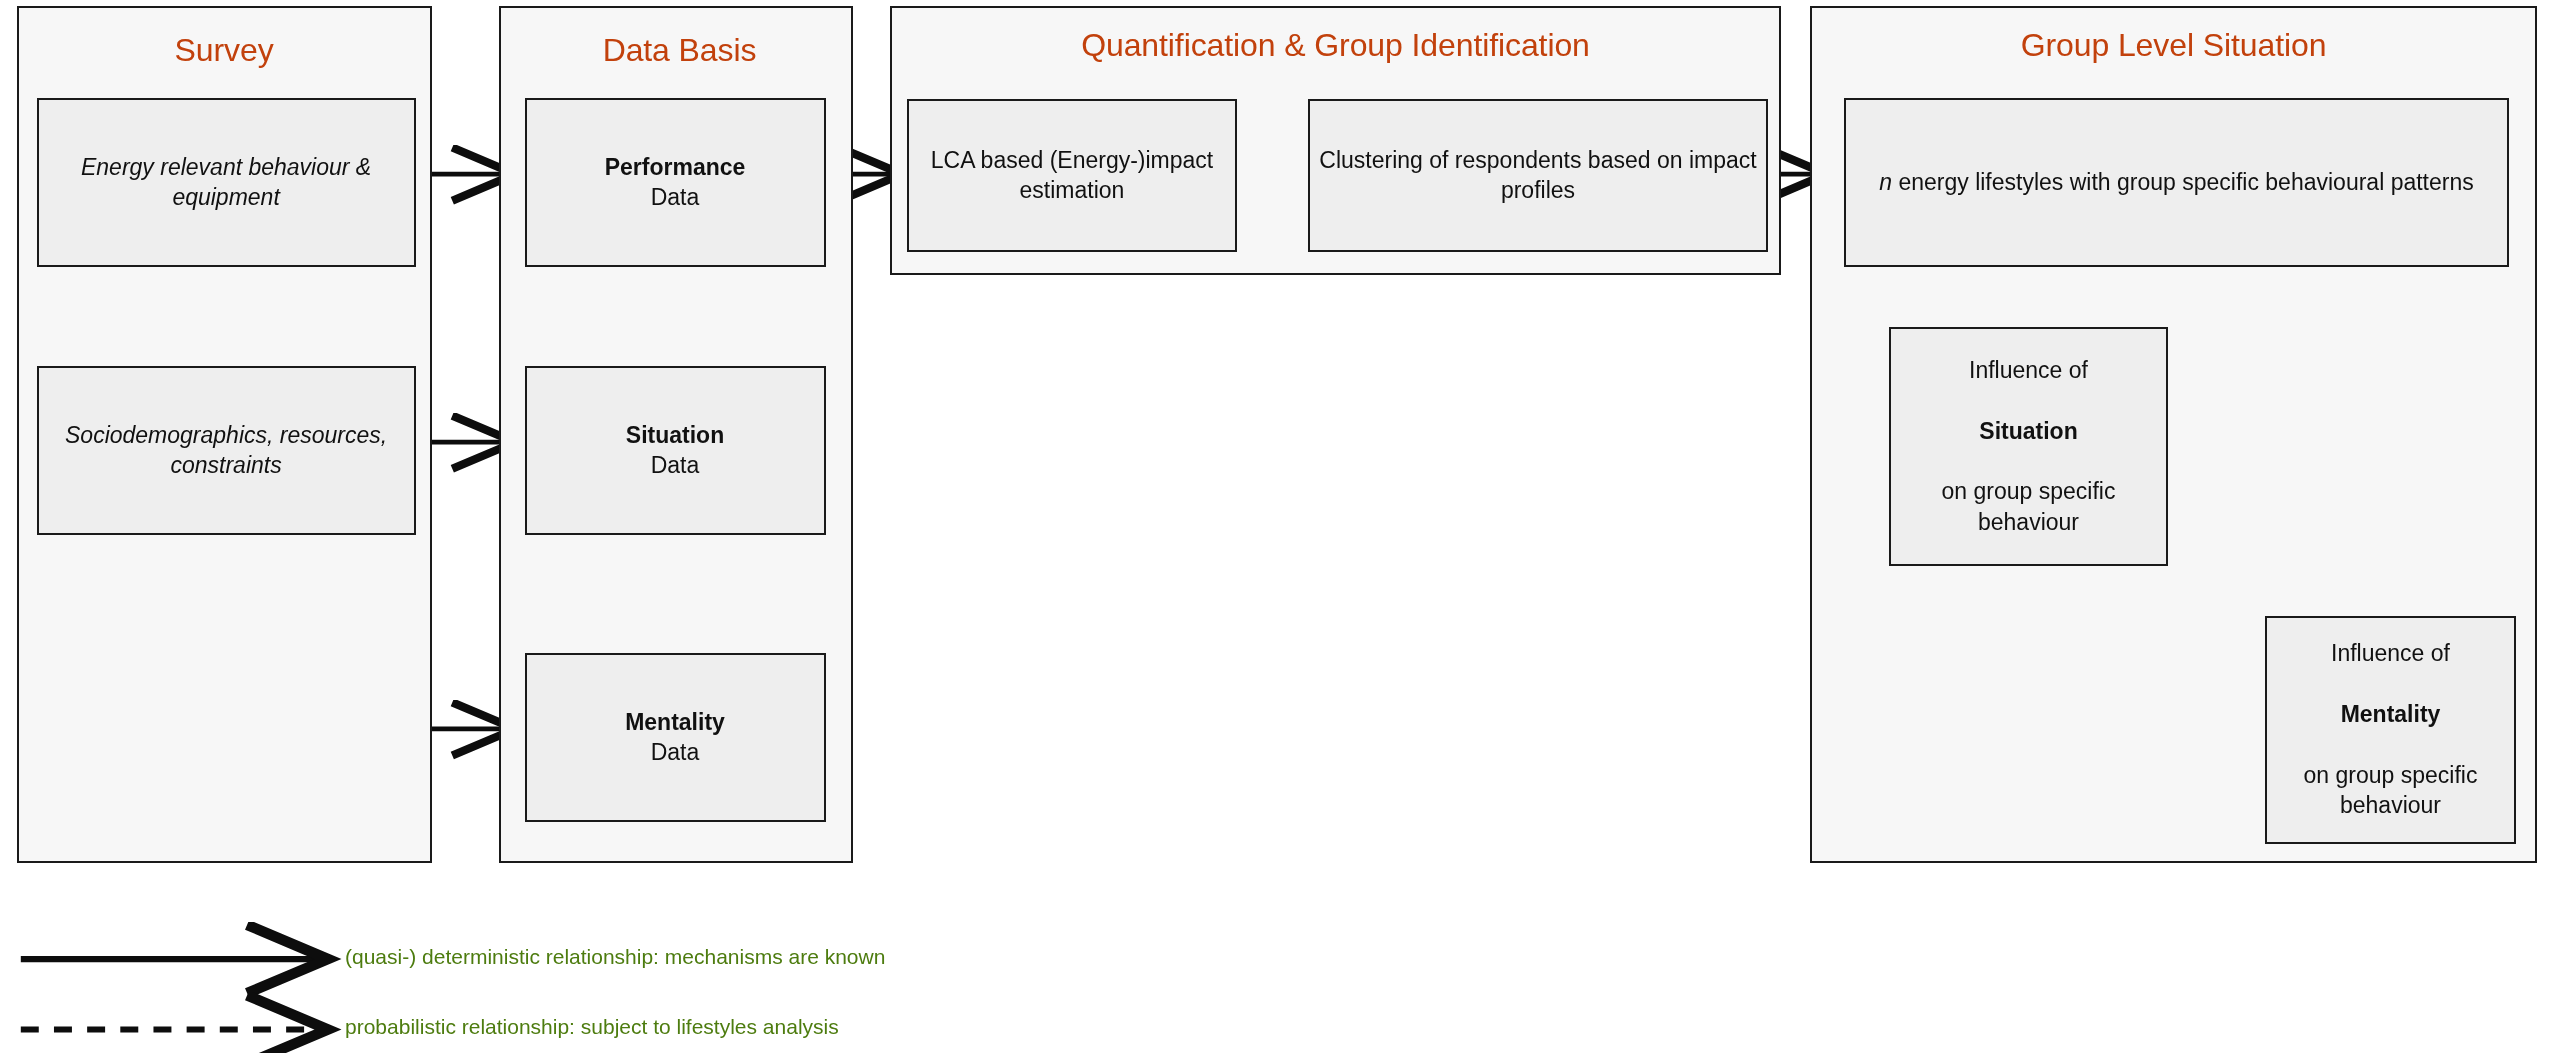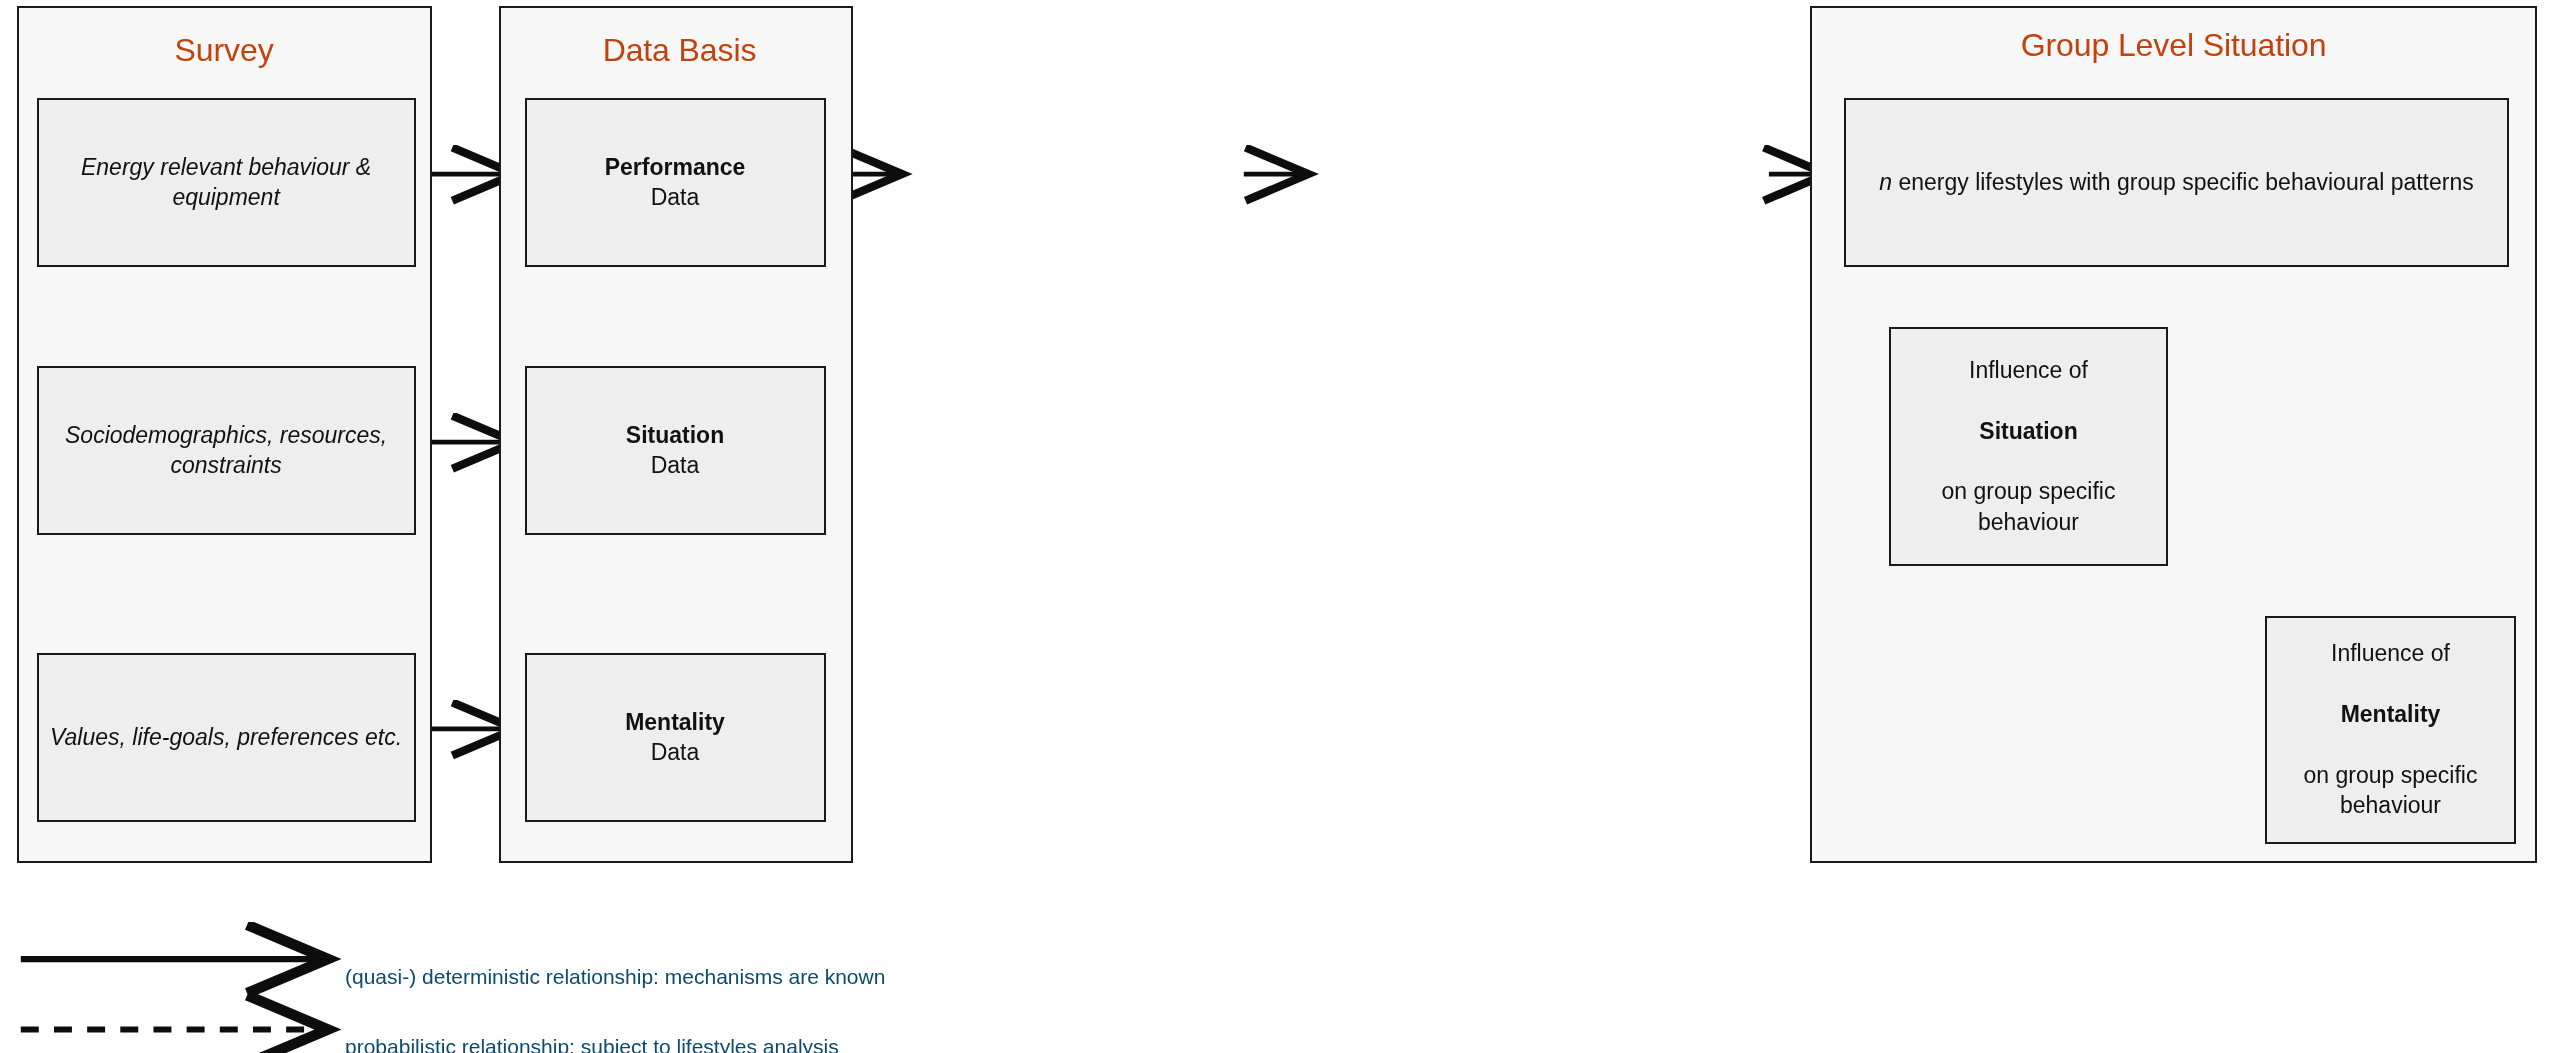--- a/index.html
+++ b/index.html
@@ -69,23 +69,22 @@
 
   
   .legend-row {
     position: absolute;
     display: flex;
     align-items: center;
   }
   .legend-label {
     font-size: 21px;
     line-height: 1.2;
-    color: #0c4a6e;
+    color: #4d7c0f;
     white-space: nowrap;
-    margin-top: 20px;
   }
 </style>
 </head>
 <body>
 
 <div id="stage">
 
   <svg id="arrows" viewBox="0 0 3728 1524" width="2576" height="1053" xmlns="http://www.w3.org/2000/svg">
     <defs>
       <marker id="ah" markerWidth="16" markerHeight="16" refX="13" refY="6" orient="auto" markerUnits="strokeWidth">
@@ -120,23 +119,20 @@
     <div class="panel-title" style="top:26px;">Survey</div>
 
     <div class="box italic" style="left:18px; top:90px; width:379px; height:169px;">
       <span class="inner">Energy relevant behaviour &amp; equipment</span>
     </div>
 
     <div class="box italic" style="left:18px; top:358px; width:379px; height:169px;">
       <span class="inner">Sociodemographics, resources, constraints</span>
     </div>
 
-    <div class="box italic" style="left:18px; top:645px; width:379px; height:169px;">
-      <span class="inner">Values, life-goals, preferences etc.</span>
-    </div>
   </div>
 
   <div class="panel" style="left:499px; top:5.5px; width:354px; height:857px;">
     <div class="panel-title" style="top:26px;margin-left:7px;">Data Basis</div>
 
     <div class="box" style="left:23.5px; top:90px; width:301px; height:169px;">
       <span class="inner">
         <span class="bold">Performance</span><br>
         <span>Data</span>
       </span>
@@ -150,20 +146,31 @@
     </div>
 
     <div class="box" style="left:23.5px; top:645px; width:301px; height:169px;">
       <span class="inner">
         <span class="bold">Mentality</span><br>
         <span>Data</span>
       </span>
     </div>
   </div>
 
+  <div class="panel" style="left:890px; top:5.5px; width:891px; height:269px;">
+    <div class="panel-title" style="top:21px;">Quantification &amp; Group Identification</div>
+
+    <div class="box" style="left:15px; top:91px; width:330px; height:153px;">
+      <span class="inner">LCA based (Energy-)impact estimation</span>
+    </div>
+
+    <div class="box" style="left:416px; top:91px; width:460px; height:153px;">
+      <span class="inner">Clustering of respondents based on impact profiles</span>
+    </div>
+  </div>
 
   <div class="panel" style="left:1810px; top:5.5px; width:727px; height:857px;">
     <div class="panel-title" style="top:21px;">Group Level Situation</div>
 
     <div class="box" style="left:32px; top:90px; width:665px; height:169px;">
       <span class="inner">
         <span class="ital">n</span><span> energy lifestyles with group specific behavioural patterns</span>
       </span>
     </div>
 

